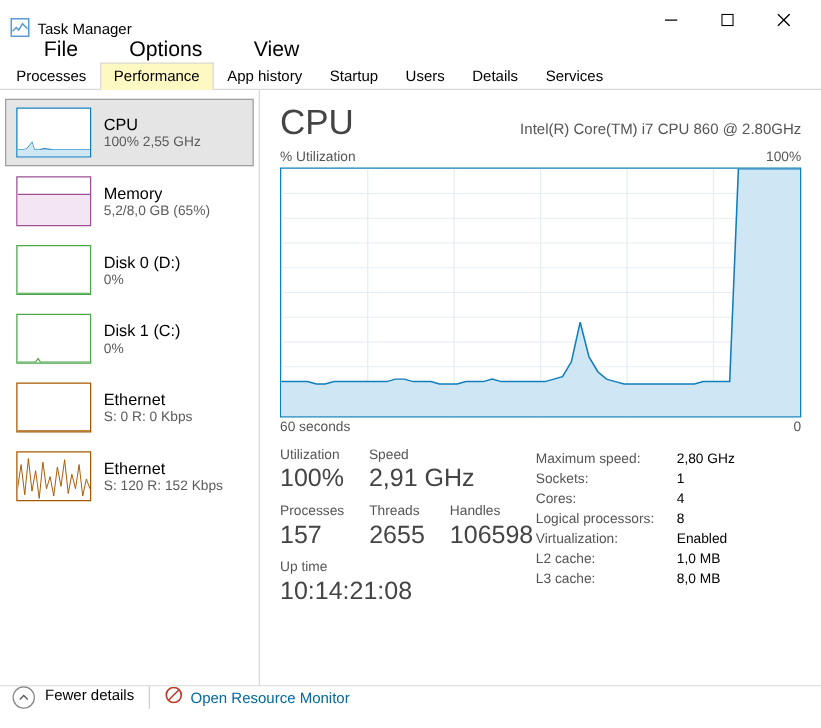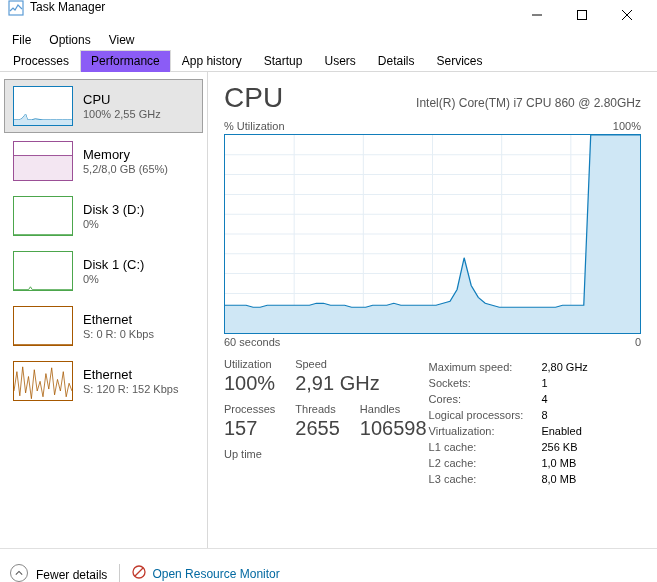--- a/index.html
+++ b/index.html
@@ -1,30 +1,30 @@
 <!DOCTYPE html>
 <html><head>
 <meta charset="utf-8">
 <style>
   * { box-sizing: border-box; margin: 0; padding: 0; font-family: "Segoe UI", Tahoma, sans-serif; }
   body { background: #fff; width: 657px; height: 582px; display: flex; flex-direction: column; font-size: 12px; color: #000; }
   
-  .titlebar { height: 30px; display: flex; align-items: flex-start; padding: 0 8px; }
+  .titlebar { height: 30px; display: flex; align-items: flex-end; padding: 0 8px; }
   .titlebar .icon { width: 16px; height: 16px; margin-right: 6px; }
   .titlebar .title { font-size: 12px; flex: 1; }
   .winctrls { display: flex; }
   .winctrl { width: 45px; height: 29px; display: flex; align-items: center; justify-content: center; color: #000; }
   .winctrl svg { width: 10px; height: 10px; }
   
   .menubar { height: 20px; display: flex; align-items: center; padding: 0 4px; gap: 2px; }
-  .menuitem { padding: 2px 8px; font-size: 12px; }
+  .menuitem { padding: 2px 8px; font-size: 17px; margin-left: 23px; }
   
   .tabs { display: flex; border-bottom: 1px solid #d9d9d9; padding-left: 2px; height: 22px; }
   .tab { padding: 3px 10px 2px; font-size: 12px; border: 1px solid transparent; border-bottom: none; margin-bottom: -1px; }
-  .tab.active { border-color: #d9d9d9; background: #8b5cf6; }
+  .tab.active { border-color: #d9d9d9; background: #fef9c3; }
   
   .main { flex: 1; display: flex; overflow: hidden; }
   
   .sidebar { width: 208px; border-right: 1px solid #d9d9d9; padding: 6px 0; overflow-y: auto; }
   .sideitem { display: flex; align-items: center; padding: 6px 8px; gap: 10px; height: 54px; border: 1px solid transparent; margin: 1px 4px; }
   .sideitem.selected { background: #e5e5e5; border-color: #a0a0a0; }
   .thumb { width: 60px; height: 40px; border: 1px solid; position: relative; overflow: hidden; flex-shrink: 0; background: #fff; }
   .sideitem .info .name { font-size: 13px; margin-bottom: 1px; }
   .sideitem .info .sub { font-size: 11px; color: #5a5a5a; }
   
@@ -40,21 +40,21 @@
   .statscol1 { display: flex; flex-direction: column; gap: 8px; }
   .statrow { display: flex; gap: 20px; }
   .stat .label { font-size: 11px; color: #555; margin-bottom: 2px; }
   .stat .val { font-size: 20px; color: #444; }
   .stat.single .val { font-size: 20px; }
   .statscol2 { font-size: 11px; color: #555; }
   .statscol2 table td { padding: 1px 0; }
   .statscol2 table td:first-child { padding-right: 16px; }
   .statscol2 table td:last-child { color: #000; margin-left: 36px; }
   
-  .footer { height: 34px; border-top: 1px solid #e0e0e0; display: flex; align-items: flex-end; padding: 0 10px; gap: 8px; font-size: 12px; }
+  .footer { height: 34px; border-top: 1px solid #e0e0e0; display: flex; align-items: flex-start; padding: 0 10px; gap: 8px; font-size: 12px; }
   .footer .sep { width: 1px; height: 18px; background: #ccc; margin: 0 4px; }
   .footer a { color: #0369a1; text-decoration: none; display: flex; align-items: center; gap: 6px; }
   .circlebtn { width: 18px; height: 18px; border: 1px solid #888; border-radius: 50%; display: flex; align-items: center; justify-content: center; }
 </style>
 </head>
 <body>
 
 <div class="titlebar">
   <span class="icon">
     <svg viewBox="0 0 16 16">
@@ -126,21 +126,21 @@
         <div class="sub">5,2/8,0 GB (65%)</div>
       </div>
     </div>
     <div class="sideitem">
       <div class="thumb" style="border-color:#4ca64c">
         <svg viewBox="0 0 60 40" preserveAspectRatio="none">
             <line x1="0" y1="39" x2="60" y2="39" stroke="#4ca64c" stroke-width="1"></line>
           </svg>
       </div>
       <div class="info">
-        <div class="name">Disk 3 (D:)</div>
+        <div class="name">Disk 0 (D:)</div>
         <div class="sub">0%</div>
       </div>
     </div>
     <div class="sideitem">
       <div class="thumb" style="border-color:#4ca64c">
         <svg viewBox="0 0 60 40" preserveAspectRatio="none">
             <polyline points="0,39 15,39 17,36 19,39 60,39" fill="none" stroke="#4ca64c" stroke-width="1"></polyline>
           </svg>
       </div>
       <div class="info">
@@ -229,20 +229,21 @@
             <div class="label">Threads</div>
             <div class="val">2655</div>
           </div>
           <div class="stat">
             <div class="label">Handles</div>
             <div class="val">106598</div>
           </div>
         </div>
         <div class="stat single">
           <div class="label">Up time</div>
+          <div class="val">10:14:21:08</div>
         </div>
       </div>
       <div class="statscol2">
         <table>
           <tbody>
               <tr>
                 <td>Maximum speed:</td>
                 <td>2,80 GHz</td>
               </tr>
           <tr>
@@ -253,24 +254,20 @@
                 <td>Cores:</td>
                 <td>4</td>
               </tr>
           <tr>
                 <td>Logical processors:</td>
                 <td>8</td>
               </tr>
           <tr>
                 <td>Virtualization:</td>
                 <td>Enabled</td>
-              </tr>
-          <tr>
-                <td>L1 cache:</td>
-                <td>256 KB</td>
               </tr>
           <tr>
                 <td>L2 cache:</td>
                 <td>1,0 MB</td>
               </tr>
           <tr>
                 <td>L3 cache:</td>
                 <td>8,0 MB</td>
               </tr>
         </tbody>

